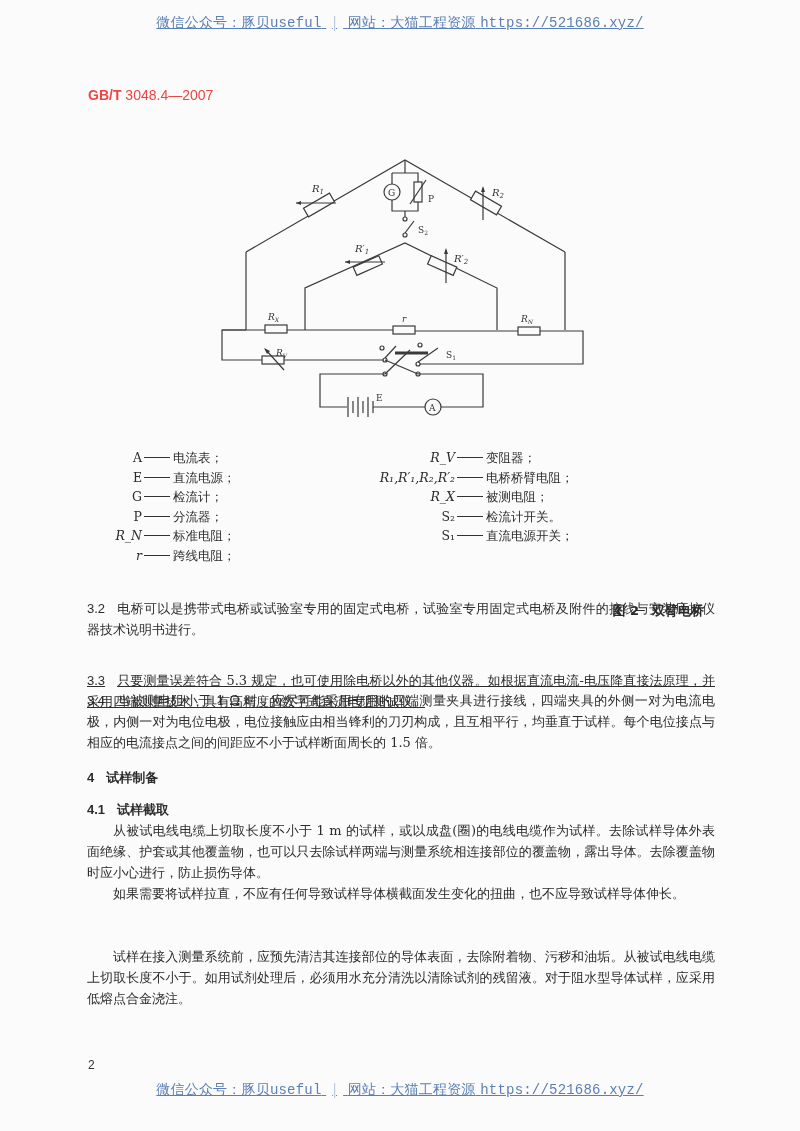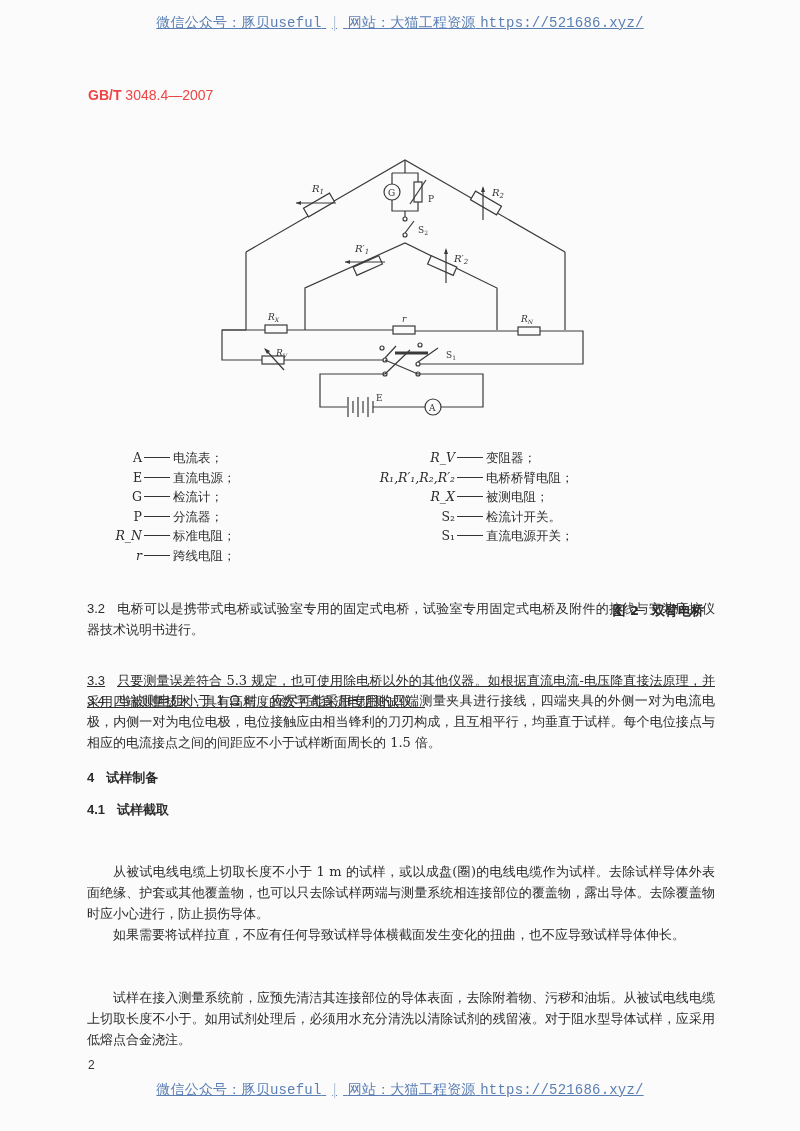--- a/index.html
+++ b/index.html
@@ -34,21 +34,21 @@
   .caption {
     position: absolute; top: 602px; left: 0; width: 704px; text-align: right;
     font-family: "DejaVu Sans", "Liberation Sans", sans-serif; font-weight: bold; font-size: 13px;
   }
   .body-text {
     position: absolute; left: 87px; width: 628px;
     font-size: 13px; line-height: 21px; color: #2c2c2c; text-align: justify;
   }
   .clause-no { font-family: "Liberation Sans", "DejaVu Sans", sans-serif; margin-right: 12px; }
   .heading { font-family: "DejaVu Sans", "Liberation Sans", sans-serif; font-weight: bold; }
-  .indent { text-indent: 26px; margin-top: 41px; }
+  .indent { text-indent: 26px; }
   .page-no {
     position: absolute; left: 88px; top: 1058px;
     font-family: "Liberation Sans", sans-serif; font-size: 12px; color: #333;
   }
 </style>
 </head>
 <body>
 
 <div class="watermark wm-top">
   <span>微信公众号：豚贝</span><span class="mono">useful</span>

